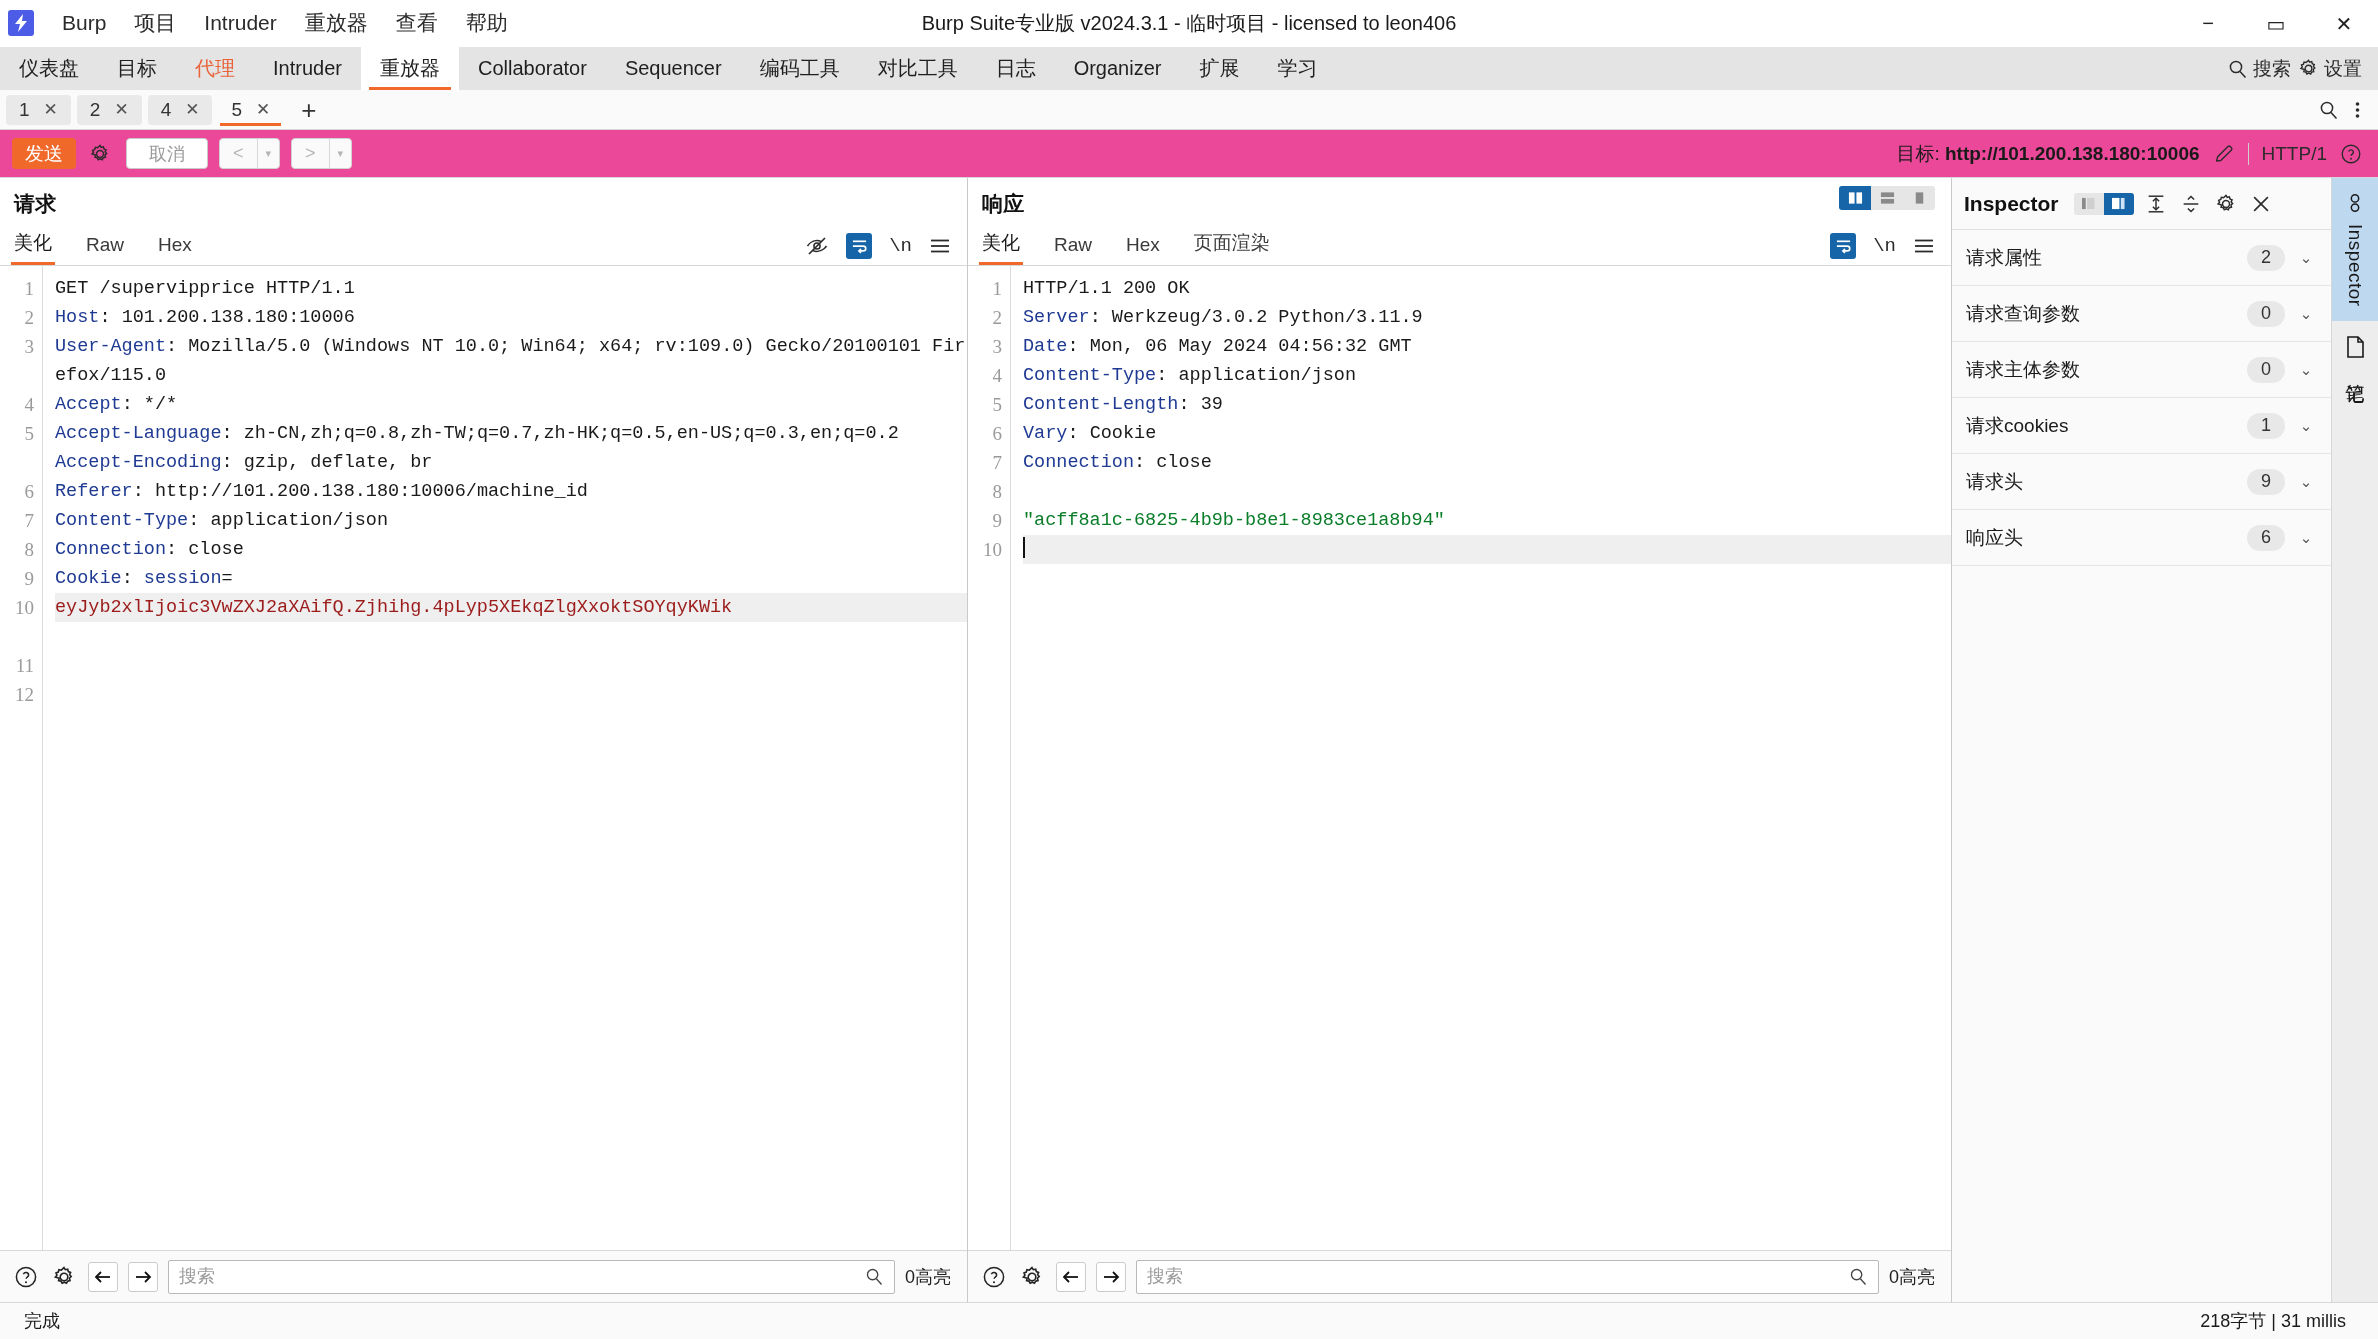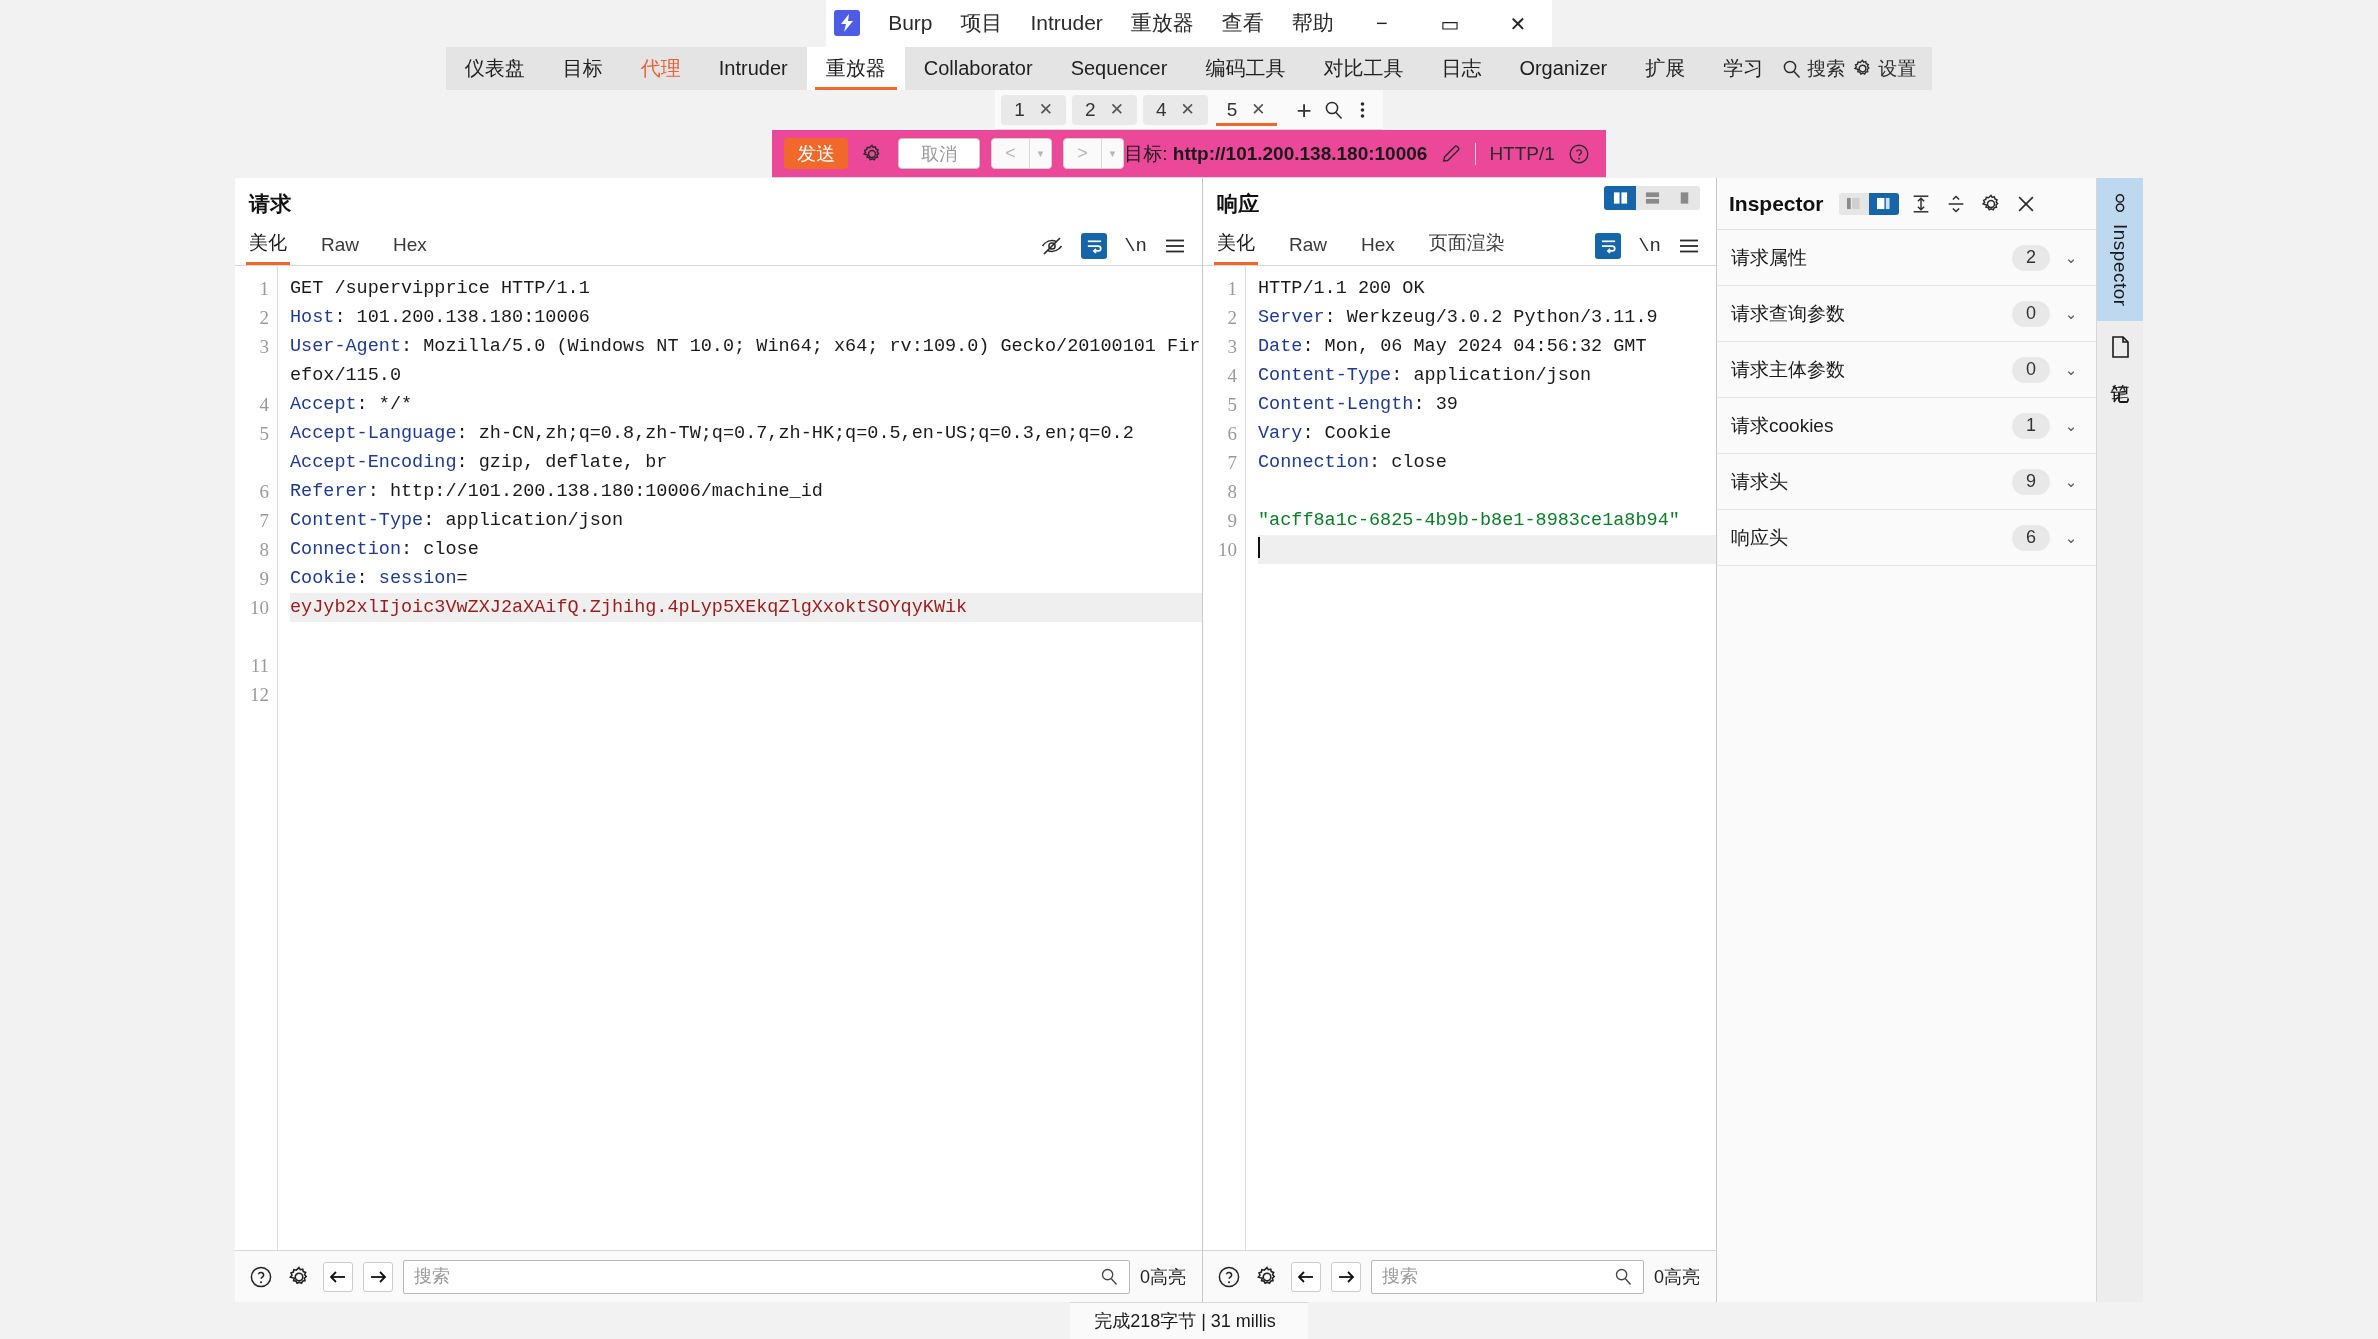--- a/index.html
+++ b/index.html
@@ -3,21 +3,21 @@
 <meta charset="utf-8">
 <style>
   * { box-sizing: border-box; margin: 0; padding: 0; }
   html, body {
     width: 2378px; height: 1339px;
     font-family: "Liberation Sans", sans-serif;
     background: #ffffff;
     overflow: hidden;
     -webkit-font-smoothing: antialiased;
   }
-  .app { width: 2378px; height: 1339px; display: flex; flex-direction: column; background:#f2f2f2;align-items:center; }
+  .app { width: 2378px; height: 1339px; display: flex; flex-direction: column; background:#f2f2f2; }
 
   
   .titlebar {
     height: 47px; background: #ffffff; display: flex; align-items: center;
     position: relative; flex: 0 0 47px; border-bottom: 1px solid #ffffff;
   }
   .burp-logo {
     width: 26px; height: 26px; background: #4c5ce6; margin-left: 8px; margin-right: 14px;
     border-radius: 3px; display:flex; align-items:center; justify-content:center;
     color:#fff; font-size: 19px; line-height:1; font-weight:700;
@@ -237,20 +237,21 @@
       <svg width="16" height="18" viewBox="0 0 16 18">
           <path d="M10 0 L2 10 H7 L5 18 L14 7 H9 Z" fill="#ffffff"></path>
         </svg>
     </div>
     <div class="menu-item">Burp</div>
     <div class="menu-item">项目</div>
     <div class="menu-item">Intruder</div>
     <div class="menu-item">重放器</div>
     <div class="menu-item">查看</div>
     <div class="menu-item">帮助</div>
+    <div class="window-title">Burp Suite专业版  v2024.3.1 - 临时项目 - licensed to leon406</div>
     <div class="win-controls">
       <div class="win-btn">−</div>
       <div class="win-btn">▭</div>
       <div class="win-btn close">✕</div>
     </div>
   </div>
 
   <div class="mainnav">
     <div class="nav-tab">仪表盘</div>
     <div class="nav-tab">目标</div>

